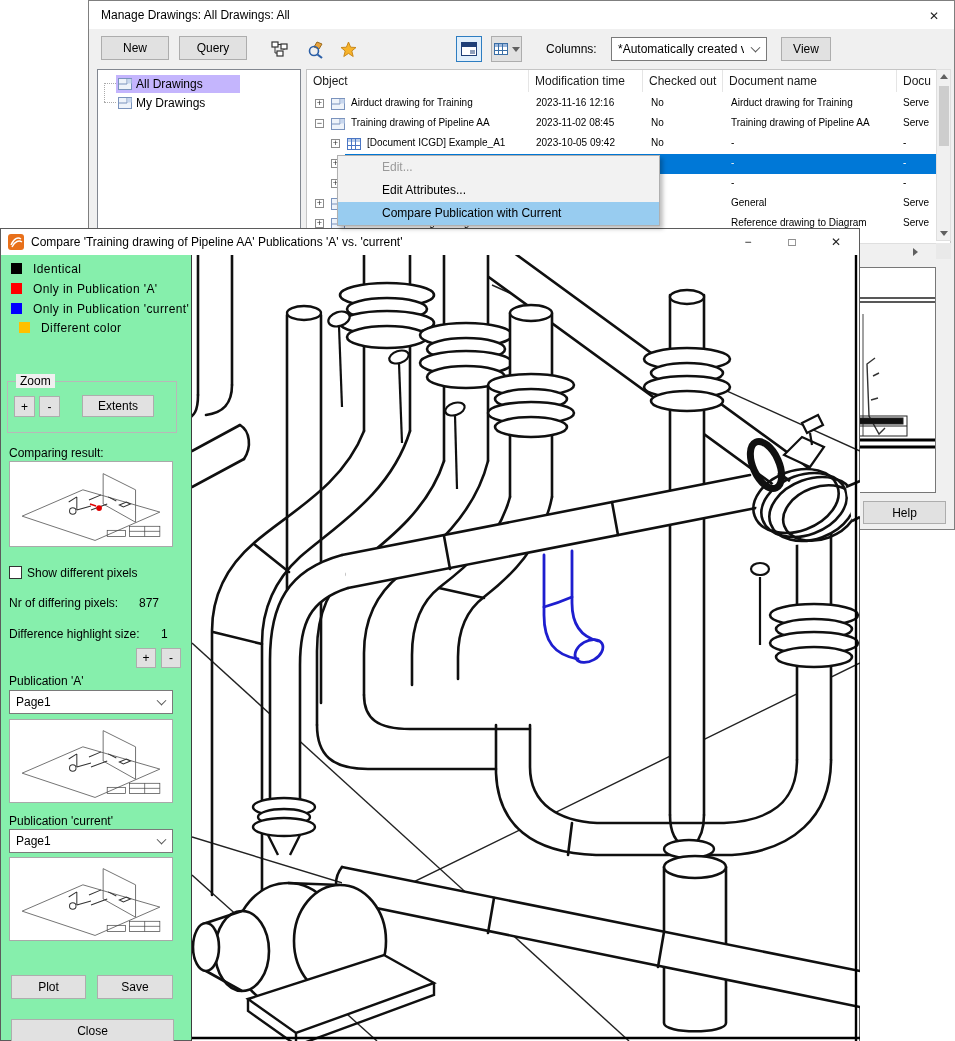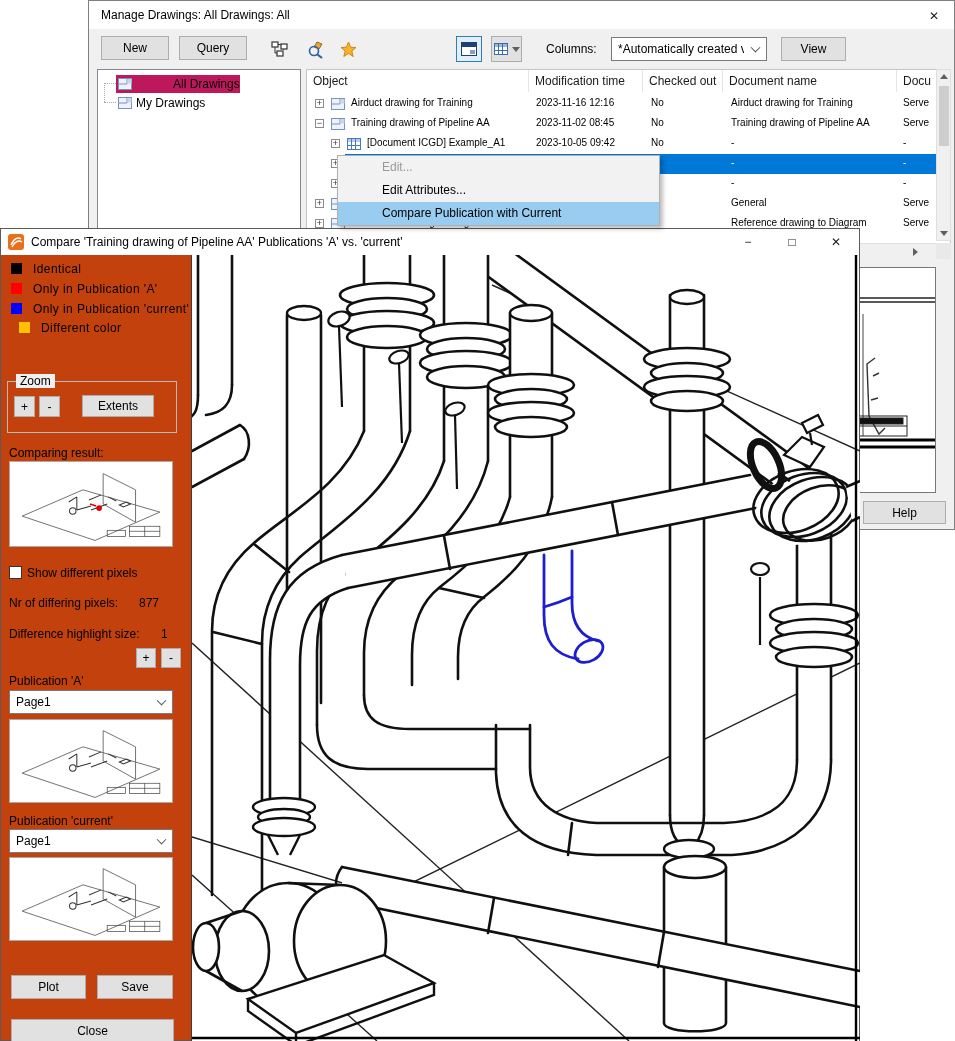--- a/index.html
+++ b/index.html
@@ -103,24 +103,24 @@
       <path d="M4.5,1 V11 M8.5,1 V11 M1,7.5 H13" stroke="#3a6ea5" stroke-width="1"></path>
     </svg>
     <span class="tri-down" style="margin-left:4px;"></span>
   </div>
 
   <span class="lbl" style="left:457px; top:41px;">Columns:</span>
   <div class="combo" style="left:522px; top:36px; width:156px; height:24px;">
     <span style="overflow:hidden;">*Automatically created viev</span>
     <span class="chev"></span>
   </div>
-  <div class="btn" style="left:692px; top:36px; width:65px; height:24px;">View</div>
+  <div class="btn" style="left:692px; top:36px; width:50px; height:24px;">View</div>
 
   <div class="panel" style="left:8px; top:68px; width:204px; height:188px;">
-    <div class="abs" style="left:18px; top:5px; height:18px; right:60px; background:#be185d; display:flex; align-items:center;gap:37px;">
+    <div class="abs" style="left:18px; top:5px; height:18px; right:60px; background:#c4b5fd; display:flex; align-items:center;">
       <svg width="14" height="12" viewBox="0 0 14 12" style="margin:0 4px 0 2px;">
         <rect x="0.5" y="0.5" width="13" height="11" fill="#eef3fa" stroke="#7a93bd"></rect>
         <path d="M9,0.5 V6 M0.5,6 H9" stroke="#7a93bd" stroke-width="1" fill="none"></path>
         <rect x="9.5" y="1" width="4" height="4.5" fill="#c8d7ee"></rect>
       </svg>
       <span style="font-size:12px;">All Drawings</span>
     </div>
     <div class="abs" style="left:18px; top:24px; height:18px; right:40px; display:flex; align-items:center;">
       <svg width="14" height="12" viewBox="0 0 14 12" style="margin:0 4px 0 2px;">
         <rect x="0.5" y="0.5" width="13" height="11" fill="#eef3fa" stroke="#7a93bd"></rect>
@@ -274,21 +274,21 @@
     <svg class="abs" width="16" height="16" viewBox="0 0 16 16" style="left:7px; top:5px;">
       <rect x="0" y="0" width="16" height="16" rx="3" fill="#e8701a"></rect>
       <path d="M3,11 C6,4 10,3 13,5 M4,13 C7,7 11,6 14,8" stroke="#fff" stroke-width="1.4" fill="none"></path>
     </svg>
     <span class="lbl" style="left:30px; top:6px;">Compare 'Training drawing of Pipeline AA' Publications 'A' vs. 'current'</span>
     <span class="wctrl" style="left:732px;">−</span>
     <span class="wctrl" style="left:776px;">□</span>
     <span class="wctrl" style="left:820px;">✕</span>
   </div>
 
-  <div class="abs" style="left:0; top:26px; width:190px; bottom:0; background:#c2410c;">
+  <div class="abs" style="left:0; top:26px; width:190px; bottom:0; background:#86efac;">
 
     <div class="legendrow" style="top:7px; right:0;">
       <span class="sw" style="background:#000000;"></span>
       <span class="lbl" style="left:32px; letter-spacing:0.4px;">Identical</span>
     </div>
     <div class="legendrow" style="top:27px; right:0;padding-left:28px;">
       <span class="sw" style="background:#ff0000;"></span>
       <span class="lbl" style="left:32px; letter-spacing:0.4px;">Only in Publication 'A'</span>
     </div>
     <div class="legendrow" style="top:47px; right:0;">

